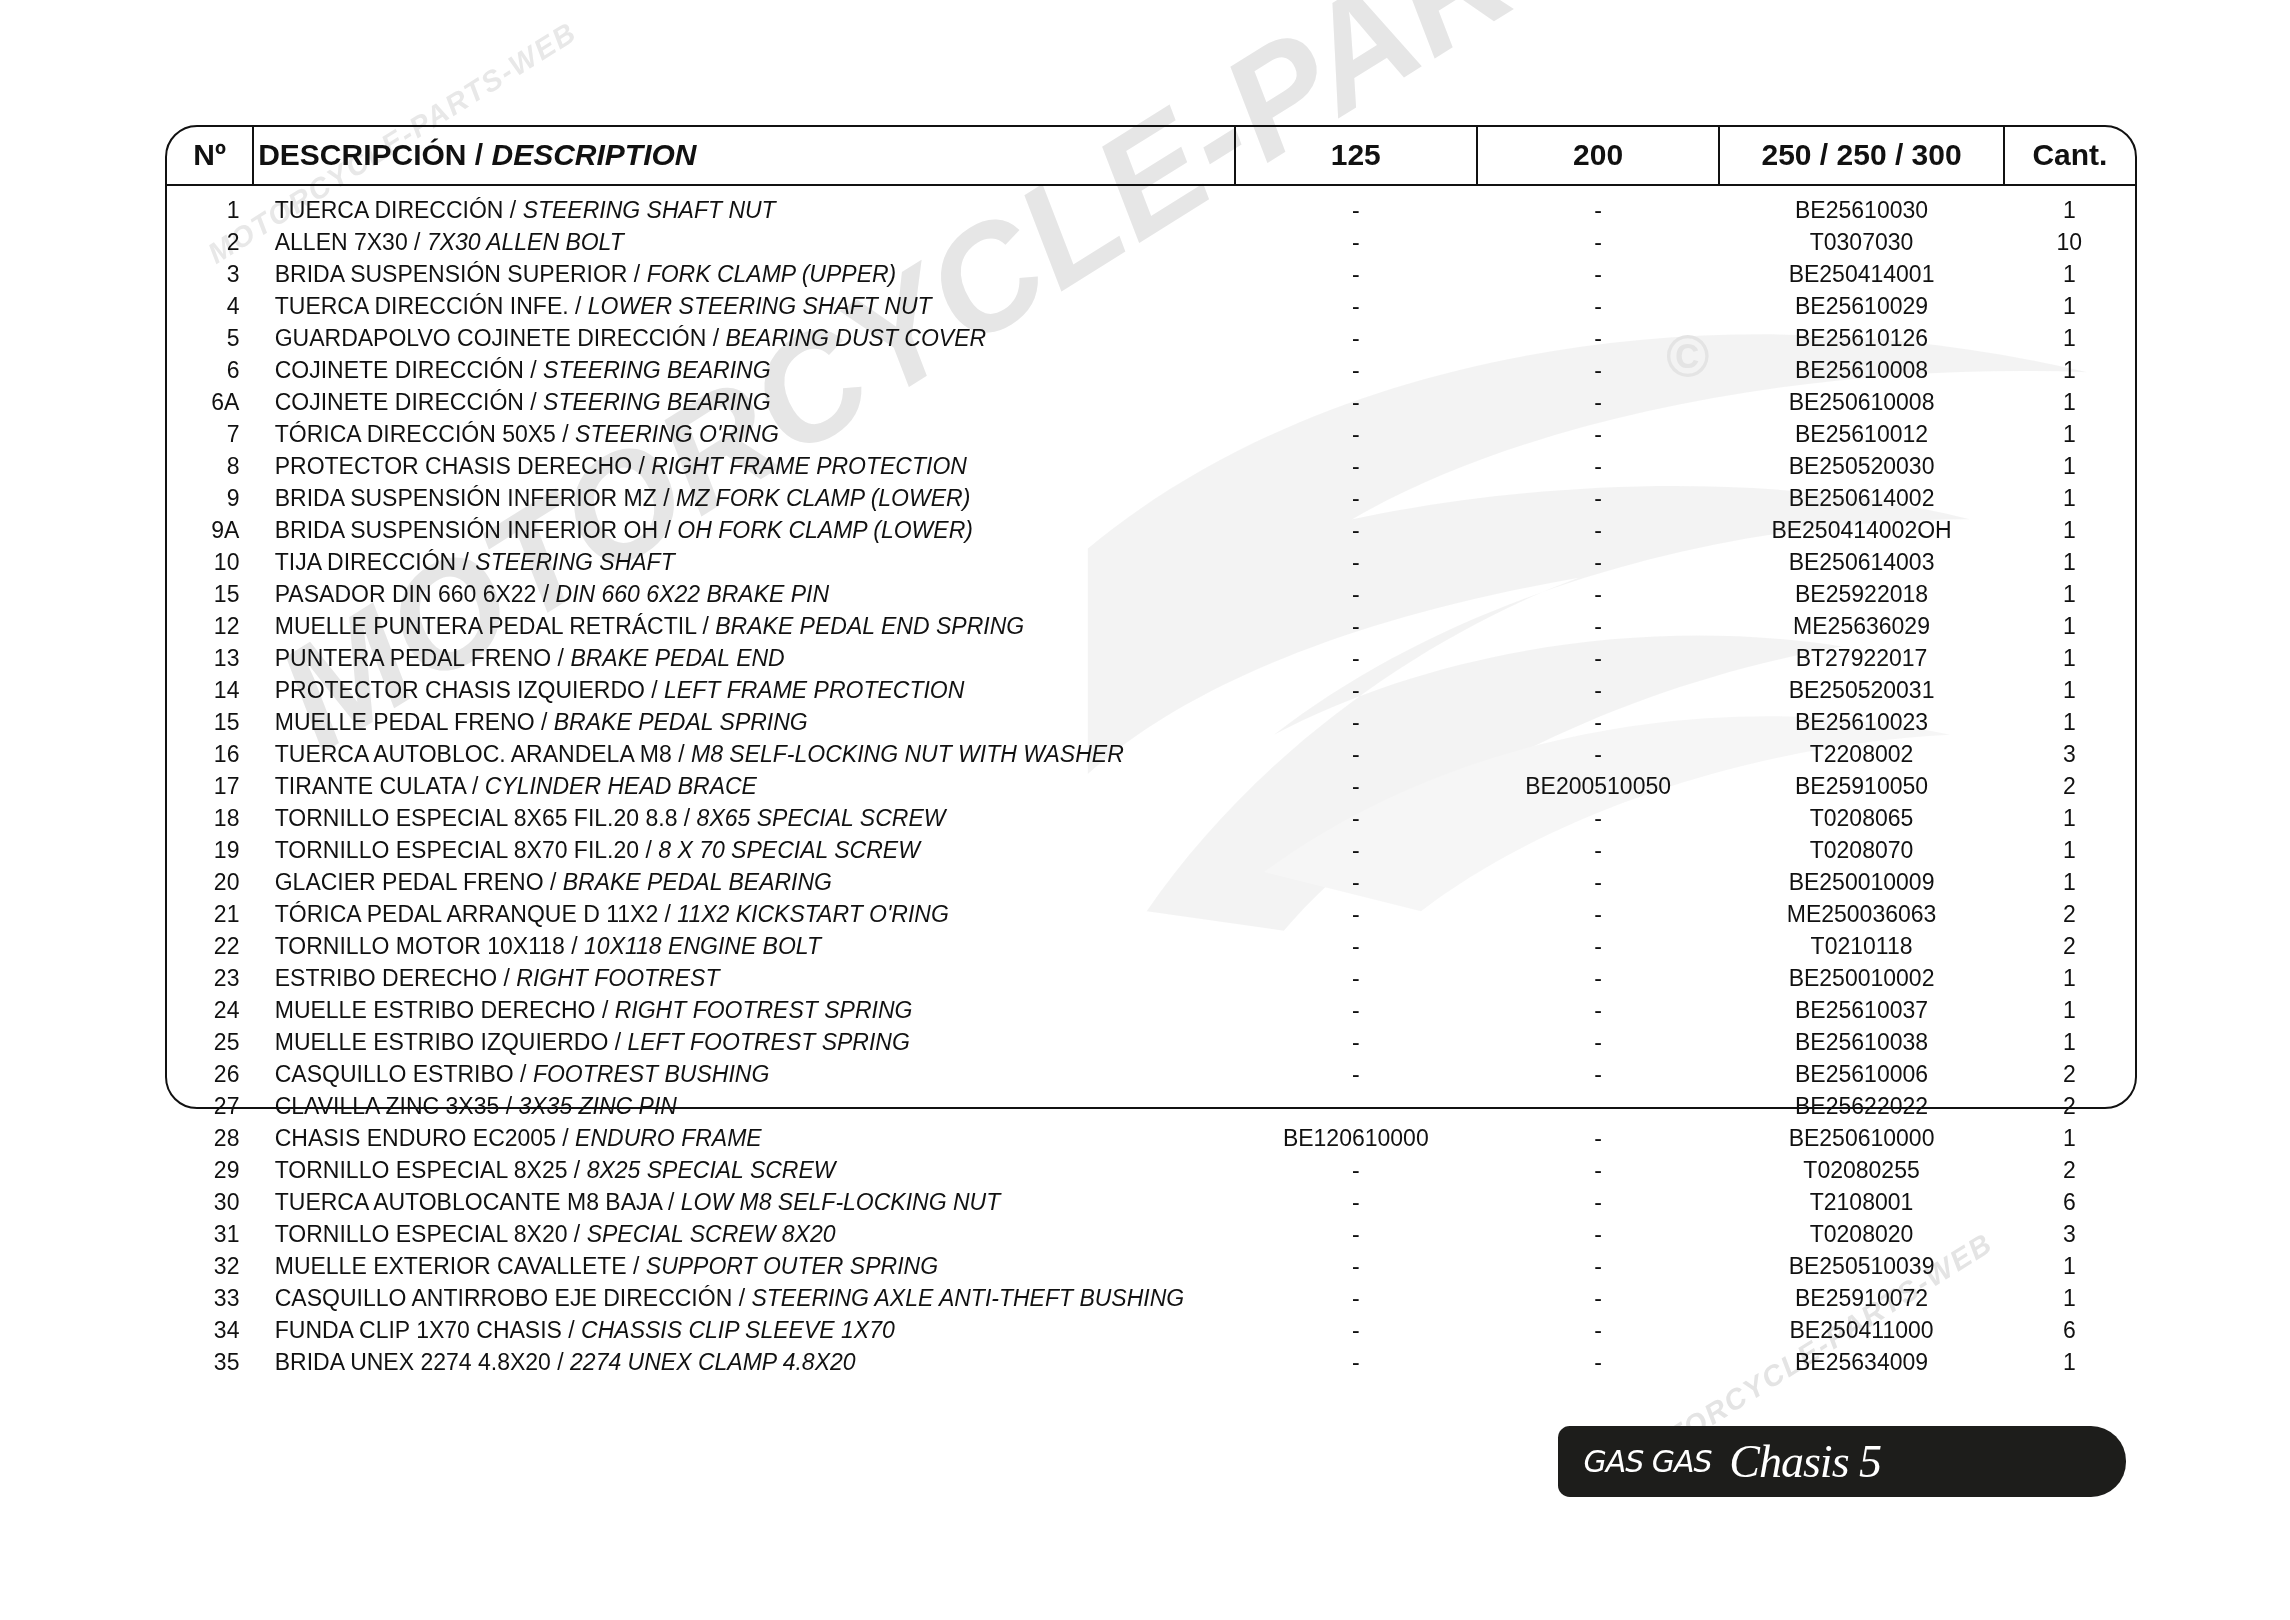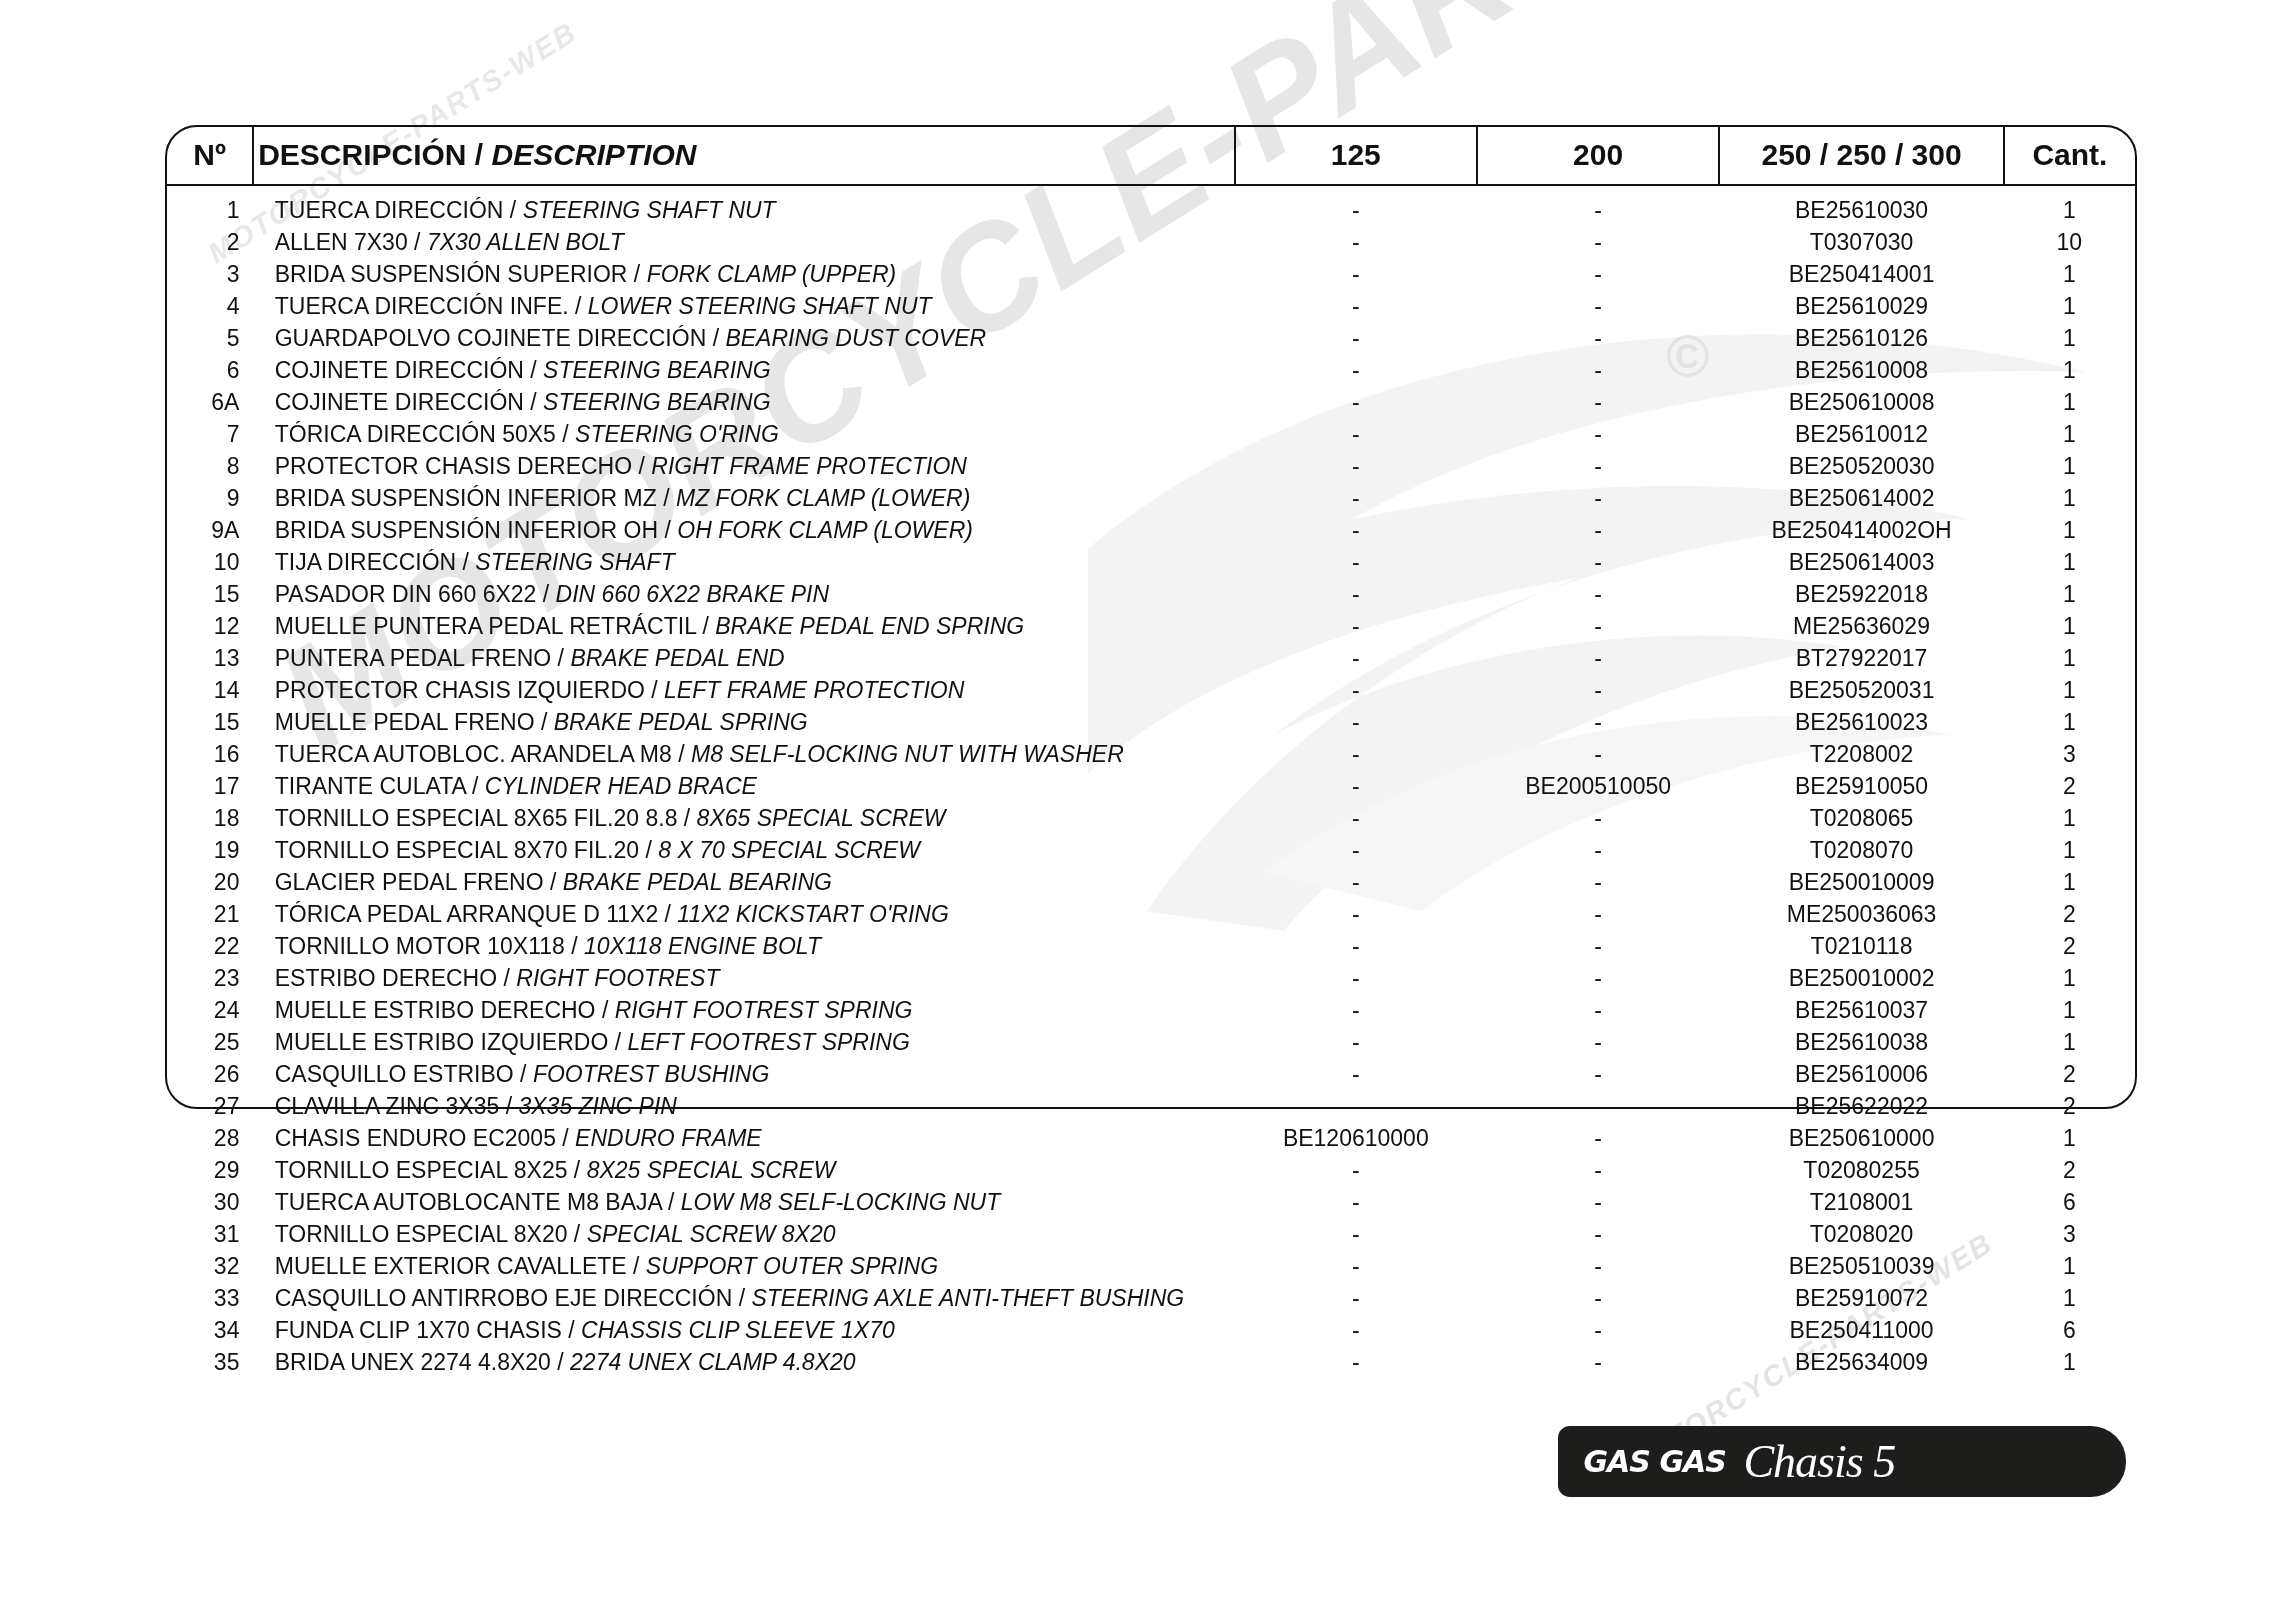--- a/index.html
+++ b/index.html
@@ -171,21 +171,21 @@
     background: #1d1d1b;
     border-radius: 11.8px 35px 35px 11.8px;
     z-index: 3;
     display: flex;
     align-items: center;
     padding-left: 25.5px;
     box-sizing: border-box;
   }
   .badge .gg {
     color: #ffffff;
-    font-weight: bold;
+    font-weight: normal;
     font-style: italic;
     font-size: 30px;
     letter-spacing: -1px;
     margin-right: 17.6px;
     font-family: "DejaVu Sans", sans-serif;
   }
   .badge .title {
     color: #ffffff;
     font-style: italic;
     font-size: 46px;

